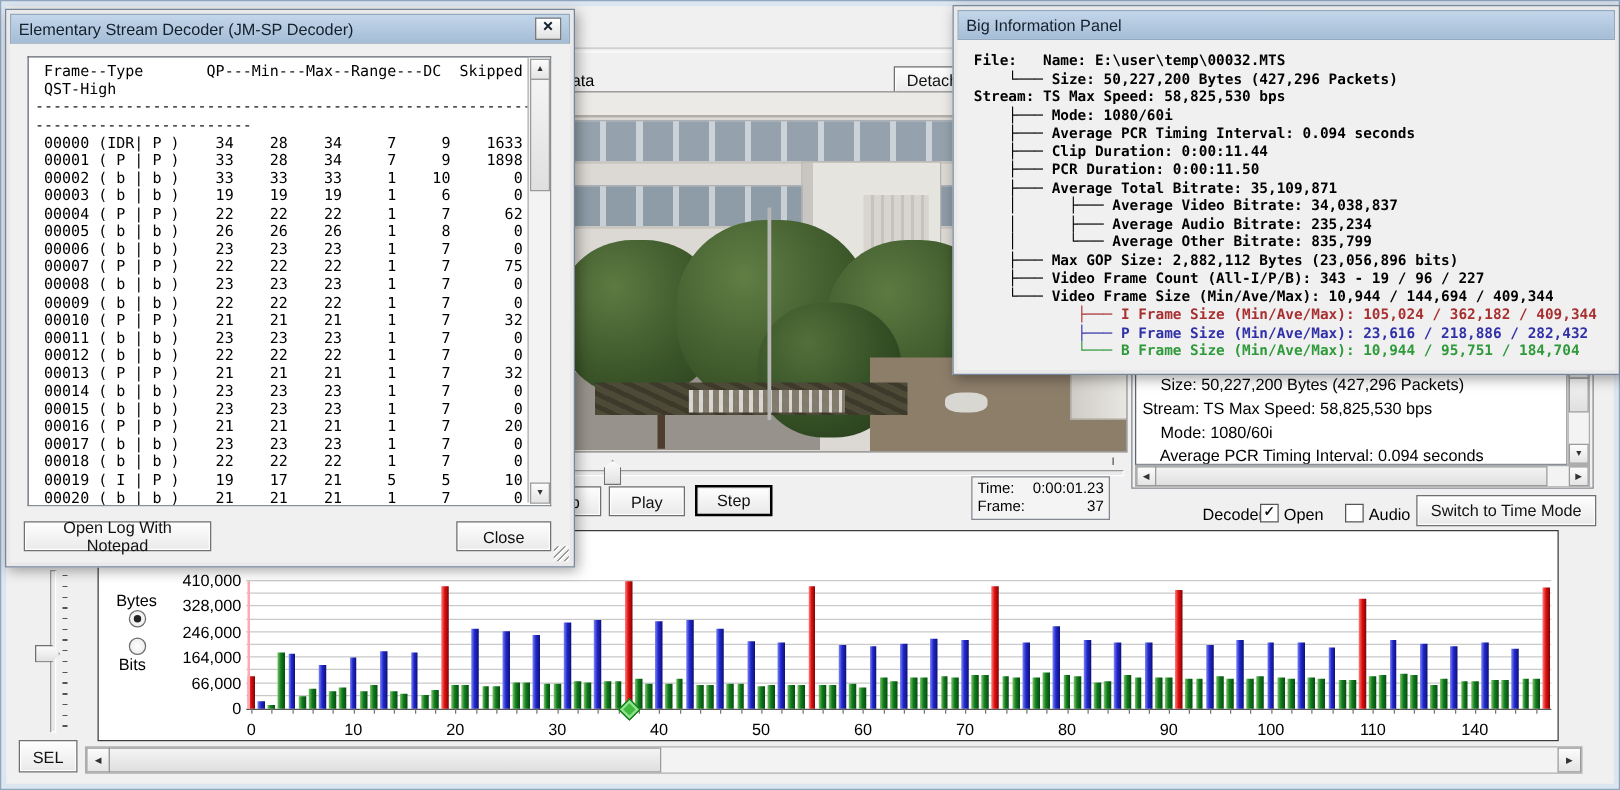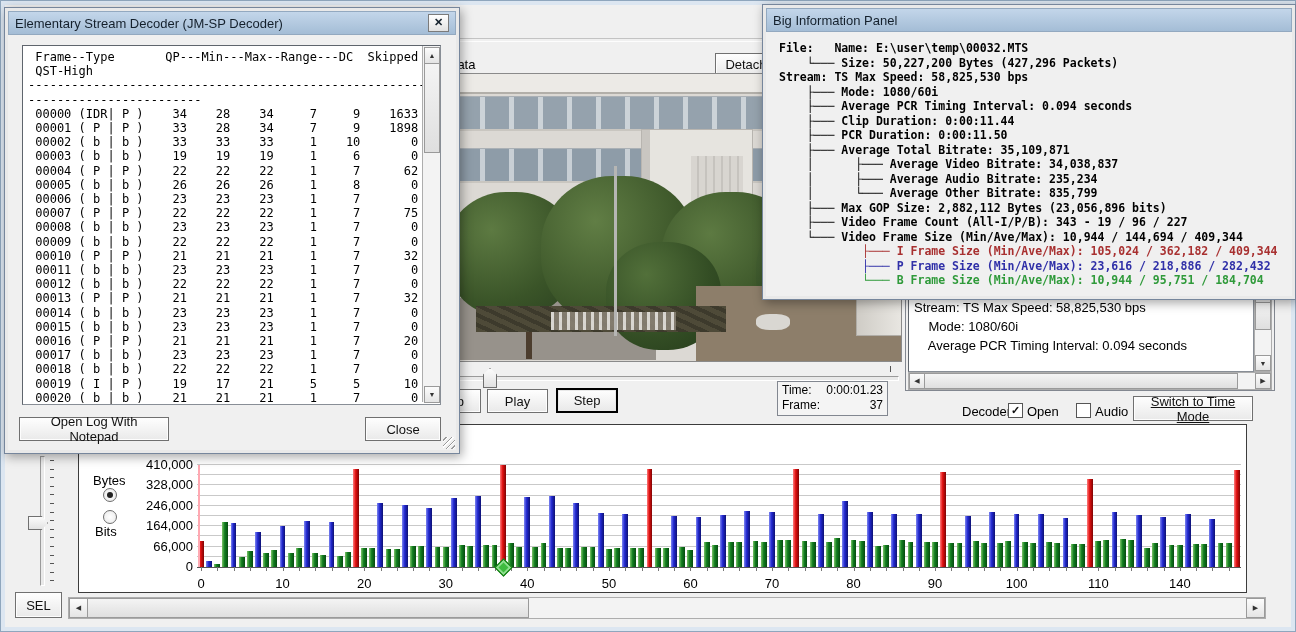--- a/index.html
+++ b/index.html
@@ -105,40 +105,40 @@
 
   <div class="abs" style="left:777px;top:381px;width:109px;height:33px;border:1px solid #828790;background:#f4f4f4;font-size:12px;">
     <span class="lbl" style="left:4px;top:1px;">Time:</span>
     <span class="lbl" style="right:4px;top:1px;">0:00:01.23</span>
     <span class="lbl" style="left:4px;top:16px;">Frame:</span>
     <span class="lbl" style="right:4px;top:16px;">37</span>
   </div>
 
   <div class="abs" style="left:905px;top:283px;width:368px;height:106px;border:1px solid #828790;background:#f0f0f0;">
     <div class="sunken abs" style="left:2px;top:2px;width:344px;height:84px;overflow:hidden;">
-      <div class="minilines" style="left:5px;top:-8px;"><div>File:    Name: E:¥user¥temp¥00032.MTS</div><div>Stream: TS Max Speed: 58,825,530 bps</div><div>    Mode: 1080/60i</div><div>    Average PCR Timing Interval: 0.094 seconds</div></div>
+      <div class="minilines" style="left:5px;top:-8px;"><div>File:    Name: E:¥user¥temp¥00032.MTS</div><div>    Size: 50,227,200 Bytes (427,296 Packets)</div><div>Stream: TS Max Speed: 58,825,530 bps</div><div>    Mode: 1080/60i</div><div>    Average PCR Timing Interval: 0.094 seconds</div></div>
     </div>
     <div class="sb abs" style="left:348px;top:2px;width:16px;height:84px;">
       <div class="sb-btn" style="left:0;top:0;width:14px;height:14px;">▲</div>
       <div class="sb-thumb" style="left:0;top:15px;width:14px;height:26px;"></div>
       <div class="sb-btn" style="left:0;top:68px;width:14px;height:14px;">▼</div>
     </div>
     <div class="sb abs" style="left:2px;top:88px;width:362px;height:16px;">
       <div class="sb-btn" style="left:0;top:0;width:14px;height:14px;">◀</div>
       <div class="sb-thumb" style="left:15px;top:0;width:312px;height:14px;"></div>
       <div class="sb-btn" style="left:346px;top:0;width:14px;height:14px;">▶</div>
     </div>
   </div>
 
   <span class="lbl" style="left:962px;top:404px;">Decoder:</span>
   <span class="checkbox" style="left:1008px;top:403px;">✓</span>
   <span class="lbl" style="left:1027px;top:404px;">Open</span>
   <span class="checkbox" style="left:1076px;top:403px;"></span>
   <span class="lbl" style="left:1095px;top:404px;">Audio</span>
-  <button class="btn" style="left:1133px;top:396px;width:120px;height:25px;text-decoration:underline;">Switch to Time Mode</button>
+  <button class="btn" style="left:1133px;top:396px;width:144px;height:25px;">Switch to Time Mode</button>
 
   <div class="abs" style="left:78px;top:424px;width:1167px;height:167px;background:#fff;border:1px solid #3c3c3c;">
     <span class="lbl" style="left:14px;top:48px;">Bytes</span>
     <span class="radio" style="left:24px;top:63px;">
         <span class="dot"></span>
       </span>
     <span class="radio" style="left:24px;top:85px;"></span>
     <span class="lbl" style="left:16px;top:99px;">Bits</span>
 
     <div class="abs" style="left:40px;top:32px;width:74px;height:116px;">

